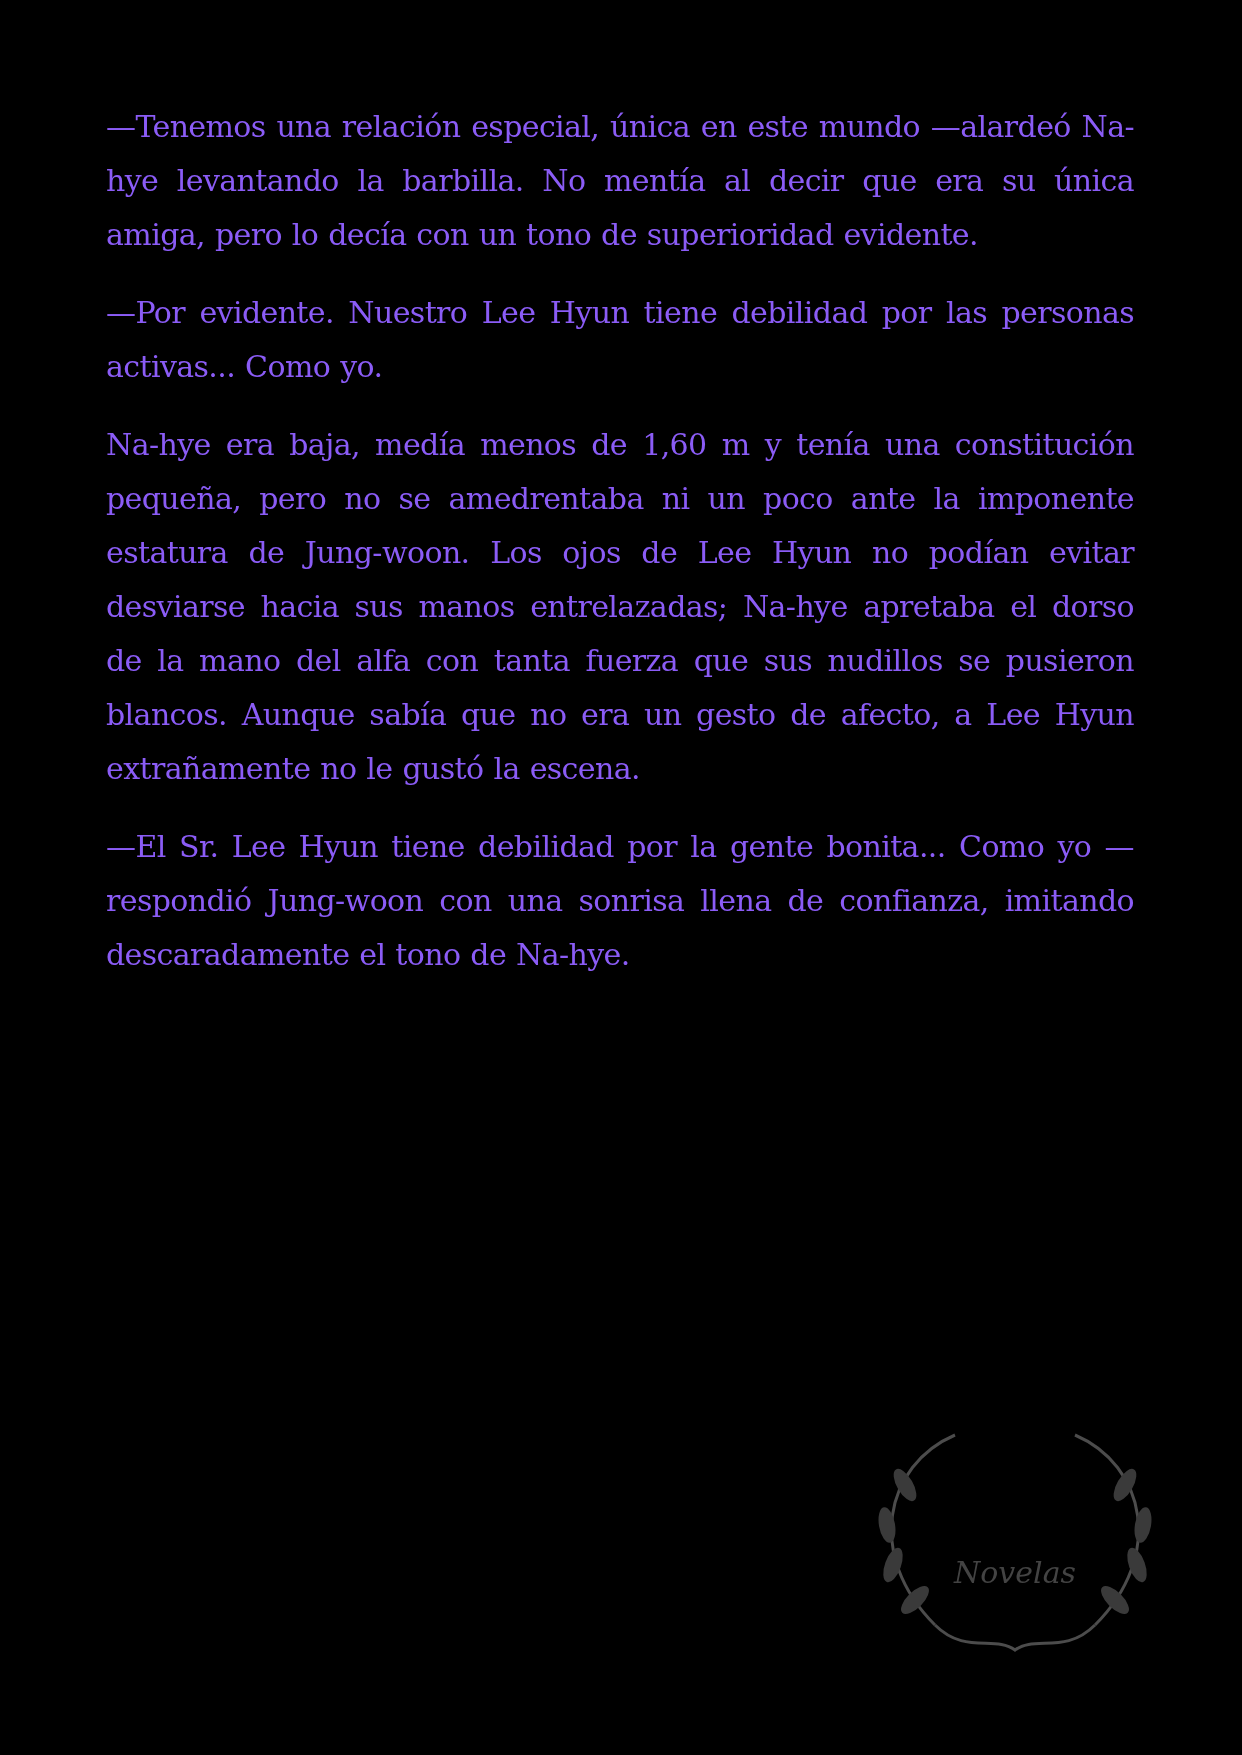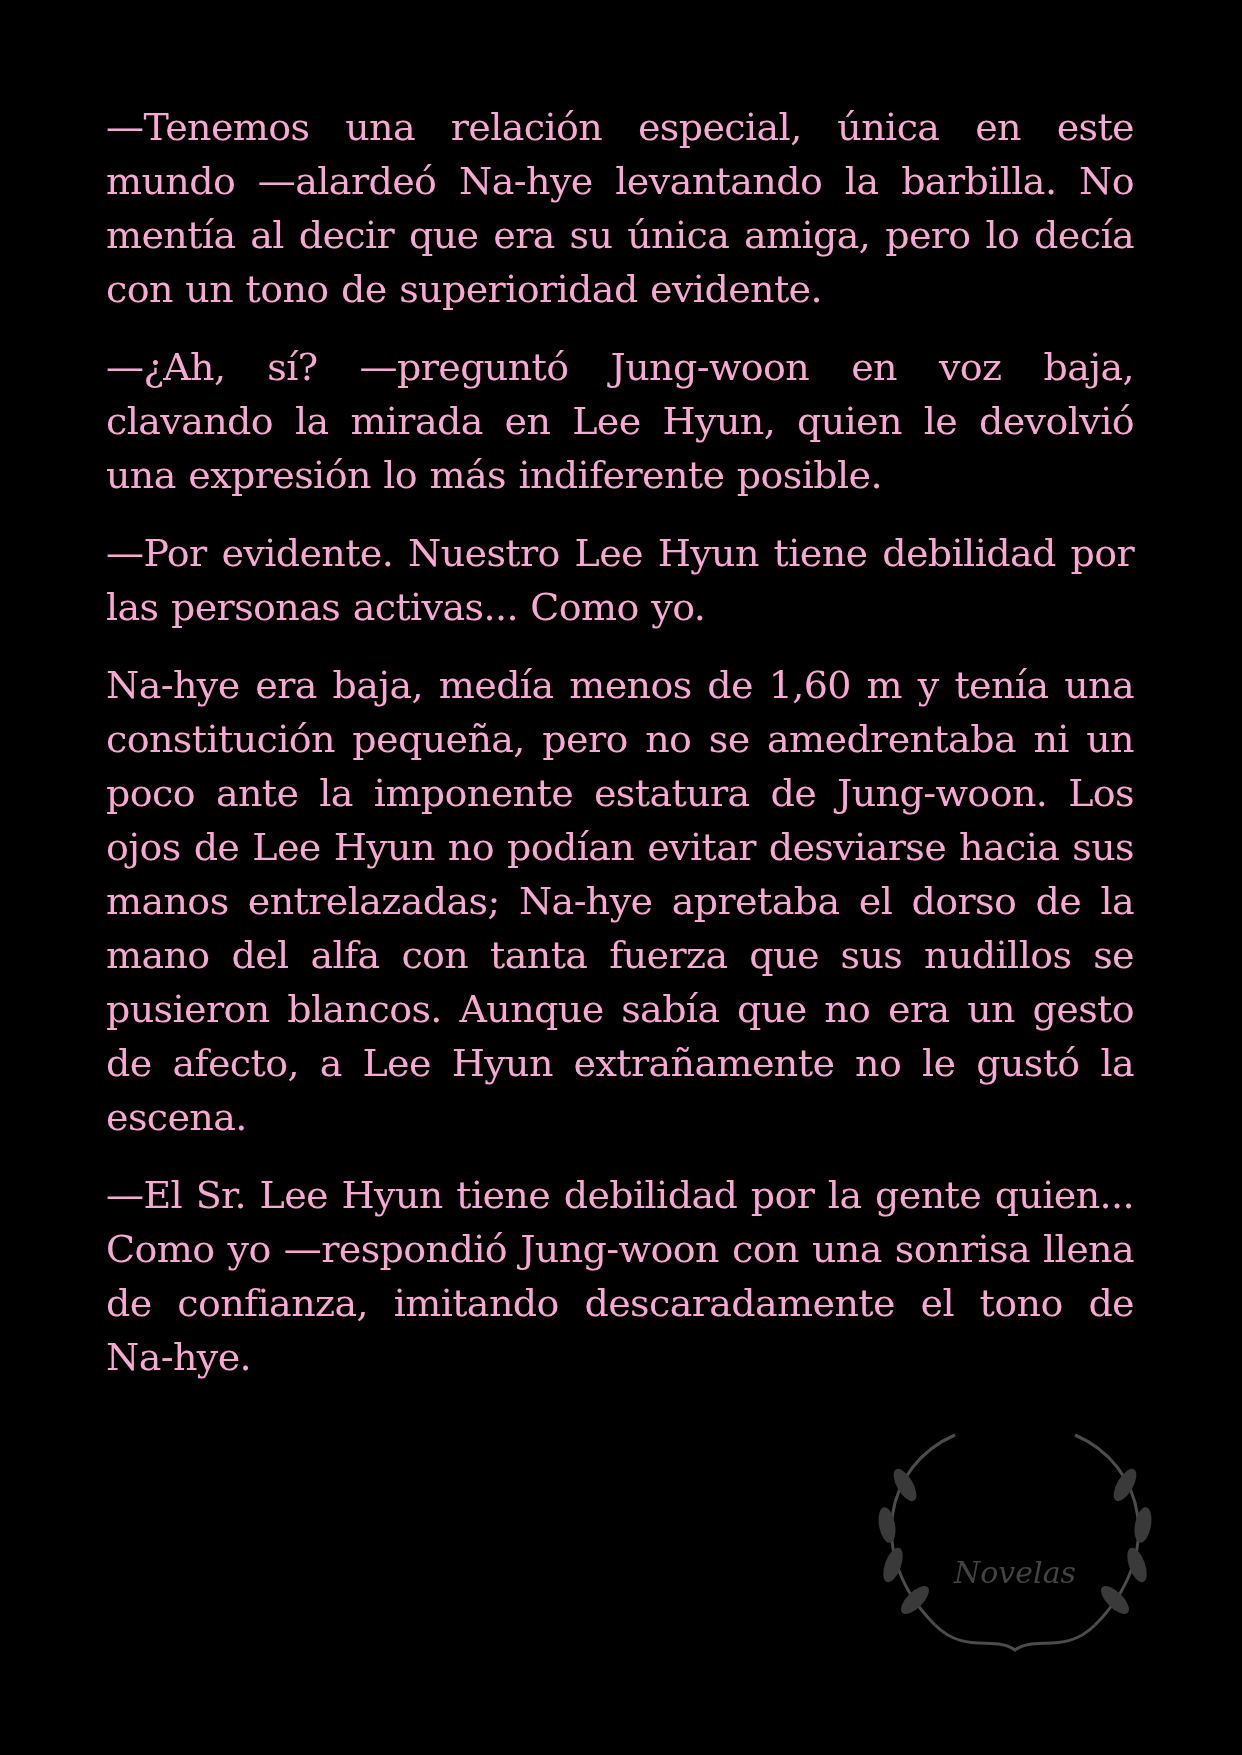--- a/index.html
+++ b/index.html
@@ -1,34 +1,33 @@
 <!DOCTYPE html>
 <html><head>
 <meta charset="utf-8">
 <style>
   html, body { margin: 0; padding: 0; background: #000; }
   body { width: 1242px; height: 1755px; position: relative; overflow: hidden; }
   .page { position: absolute; left: 106px; top: 100px; width: 1028px;
-    font-family: "DejaVu Serif", "Liberation Serif", serif; color: #f9a8d4;
-    font-size: 38px; line-height: 54px; }
+    font-family: "DejaVu Serif", "Liberation Serif", serif; color: #8b5cf6;
+    font-size: 30px; line-height: 54px; }
   .para { margin: 0 0 24px 0; text-align: justify; text-align-last: left; letter-spacing: -0.6px; word-spacing: 1px; }
   .watermark { position: absolute; left: 845px; top: 1425px; width: 340px; height: 250px; opacity: 0.55; }
   .wm-text { position: absolute; left: 0; width: 340px; text-align: center; font-family: "DejaVu Serif", serif; font-style: italic; color: #7a7a7a; }
   .wm-rns { top: 60px; font-size: 70px; font-weight: bold; }
   .wm-nov { top: 130px; font-size: 30px; }
 </style>
 </head>
 <body>
 
 <div class="page">
   <p class="para">—Tenemos una relación especial, única en este mundo —alardeó Na-hye levantando la barbilla. No mentía al decir que era su única amiga, pero lo decía con un tono de superioridad evidente.</p>
-  <p class="para">—¿Ah, sí? —preguntó Jung-woon en voz baja, clavando la mirada en Lee Hyun, quien le devolvió una expresión lo más indiferente posible.</p>
   <p class="para">—Por evidente. Nuestro Lee Hyun tiene debilidad por las personas activas... Como yo.</p>
   <p class="para">Na-hye era baja, medía menos de 1,60 m y tenía una constitución pequeña, pero no se amedrentaba ni un poco ante la imponente estatura de Jung-woon. Los ojos de Lee Hyun no podían evitar desviarse hacia sus manos entrelazadas; Na-hye apretaba el dorso de la mano del alfa con tanta fuerza que sus nudillos se pusieron blancos. Aunque sabía que no era un gesto de afecto, a Lee Hyun extrañamente no le gustó la escena.</p>
-  <p class="para">—El Sr. Lee Hyun tiene debilidad por la gente quien... Como yo —respondió Jung-woon con una sonrisa llena de confianza, imitando descaradamente el tono de Na-hye.</p>
+  <p class="para">—El Sr. Lee Hyun tiene debilidad por la gente bonita... Como yo —respondió Jung-woon con una sonrisa llena de confianza, imitando descaradamente el tono de Na-hye.</p>
 </div>
 
 <div class="watermark">
   <svg width="340" height="250" viewBox="0 0 340 250">
     <g fill="none" stroke="#8a8a8a" stroke-width="3">
       <path d="M110 10 C40 40 20 130 90 200"></path>
       <path d="M230 10 C300 40 320 130 250 200"></path>
       <path d="M90 200 C120 230 150 210 170 225 C190 210 220 230 250 200"></path>
     </g>
     <g fill="#6a6a6a">

